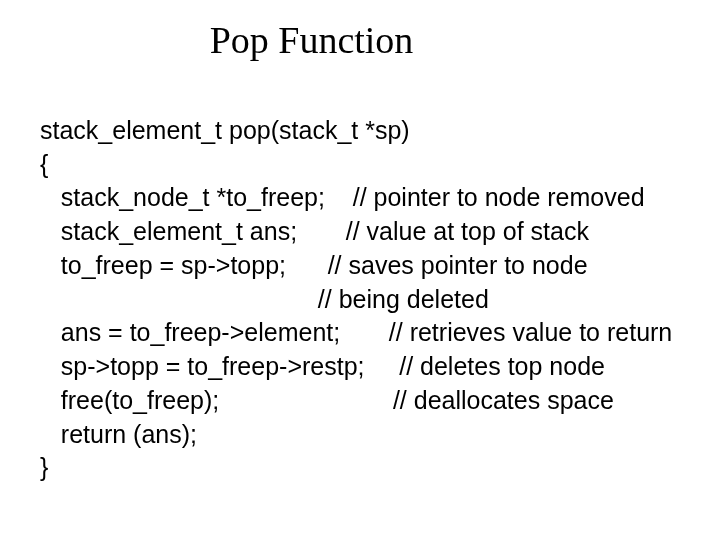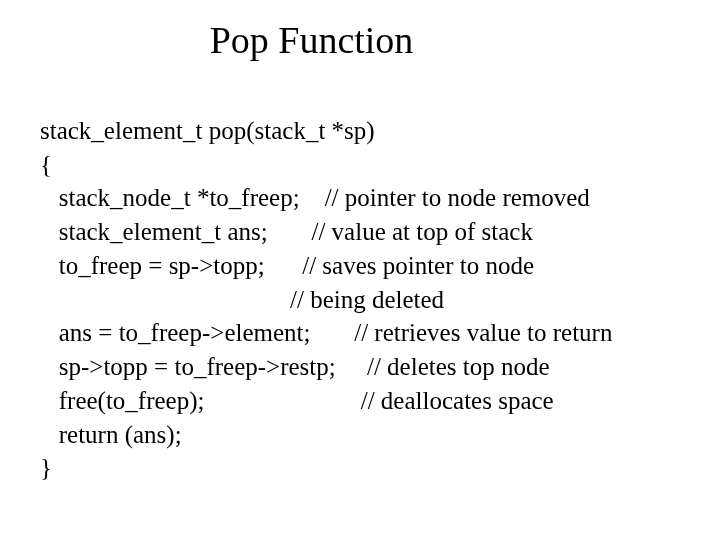--- a/index.html
+++ b/index.html
@@ -21,21 +21,21 @@
   .title {
     text-align: center;
     font-size: 38px;
     margin: 0 0 18px 0;
     font-weight: normal;
   }
   .code {
     font-size: 25px;
     line-height: 1.35;
     white-space: pre;
-    font-family: Liberation Serif, serif;
+    font-family: Liberation Sans, sans-serif;
   }
 </style>
 </head>
 <body>
 
 <div class="slide">
   <h1 class="title">Pop Function</h1>
   <div class="code">
 <span>stack_element_t pop(stack_t *sp)</span>
 <span>{</span>

